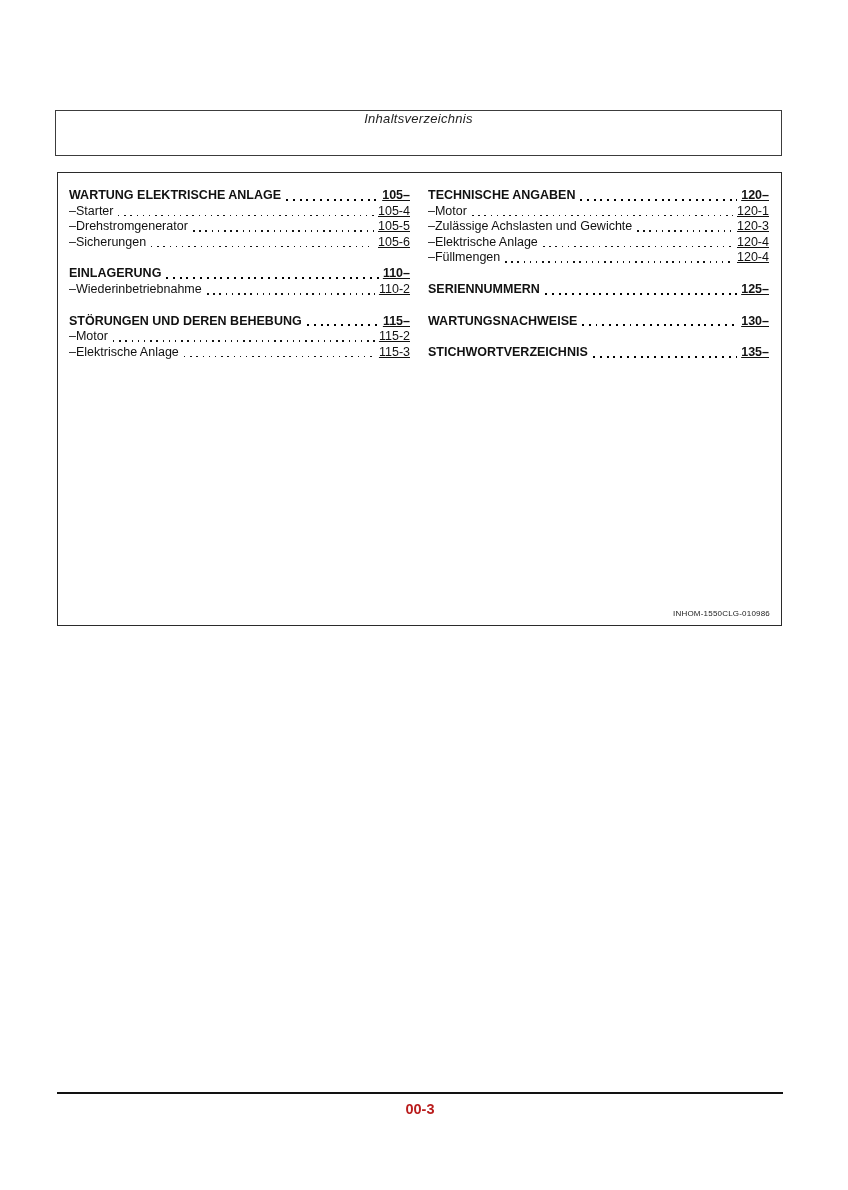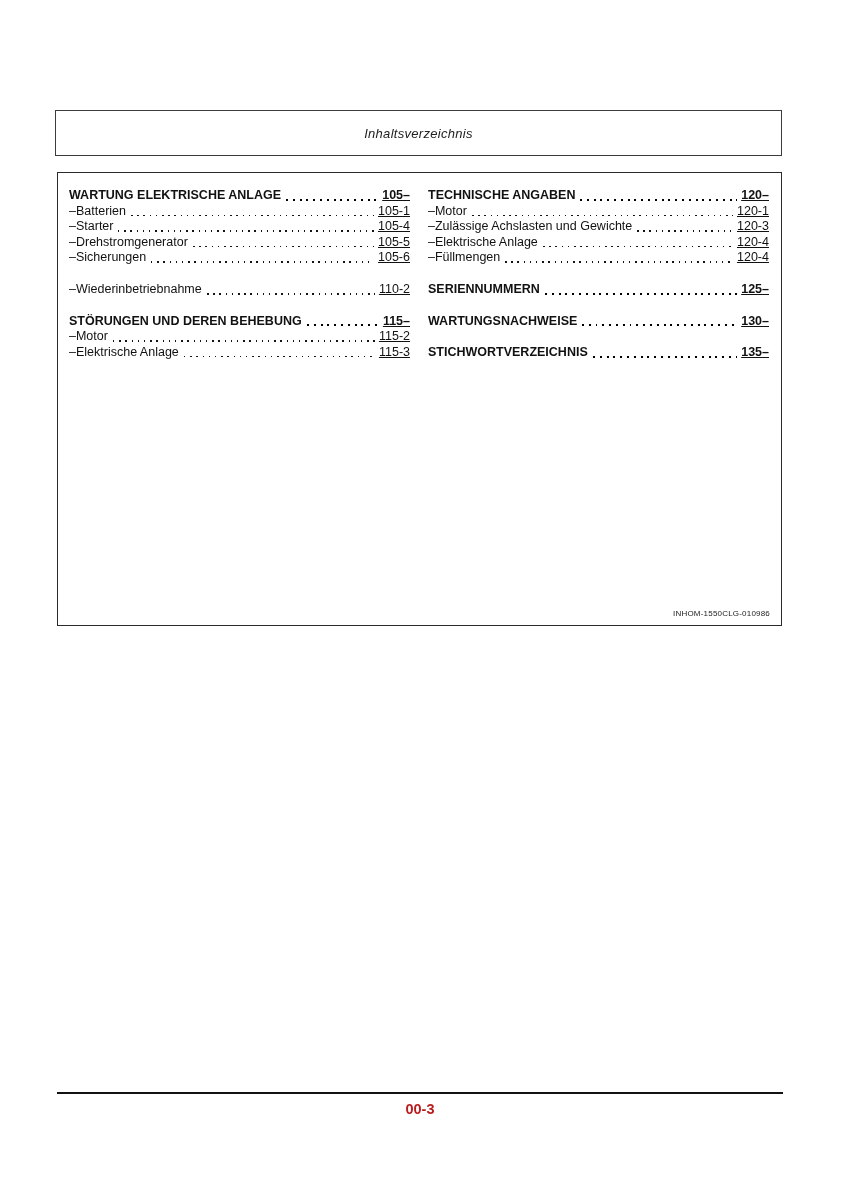--- a/index.html
+++ b/index.html
@@ -11,21 +11,20 @@
     color: #111;
     overflow: hidden;
   }
 
   .header-box {
     position: absolute;
     left: 55px; top: 110px;
     width: 727px; height: 46px;
     border: 1px solid #3c3c3c;
     display: flex;
-    align-items: center;
     justify-content: center;
     background: #fff;
   }
   .header-title {
     font-style: italic;
     font-size: 13px;
     color: #222;
     letter-spacing: 0.3px;
   }
 
@@ -103,42 +102,42 @@
 
       <div class="col">
 
         <div class="section">
           <div class="row heading-row">
             <span class="label">WARTUNG ELEKTRISCHE ANLAGE</span>
             <span class="dots"></span>
             <span class="pagenum">105–</span>
           </div>
           <div class="row">
-            <span class="label">–Batterien</span>
-            <span class="dots"></span>
-            <span class="pagenum">105-1</span>
-          </div>
-          <div class="row">
             <span class="label">–Starter</span>
             <span class="dots"></span>
             <span class="pagenum">105-4</span>
           </div>
           <div class="row">
             <span class="label">–Drehstromgenerator</span>
             <span class="dots"></span>
             <span class="pagenum">105-5</span>
           </div>
           <div class="row">
             <span class="label">–Sicherungen</span>
             <span class="dots"></span>
             <span class="pagenum">105-6</span>
           </div>
         </div>
 
         <div class="section">
+          <div class="row heading-row">
+            <span class="label">EINLAGERUNG</span>
+            <span class="dots"></span>
+            <span class="pagenum">110–</span>
+          </div>
           <div class="row">
             <span class="label">–Wiederinbetriebnahme</span>
             <span class="dots"></span>
             <span class="pagenum">110-2</span>
           </div>
         </div>
 
         <div class="section">
           <div class="row heading-row">
             <span class="label">STÖRUNGEN UND DEREN BEHEBUNG</span>

